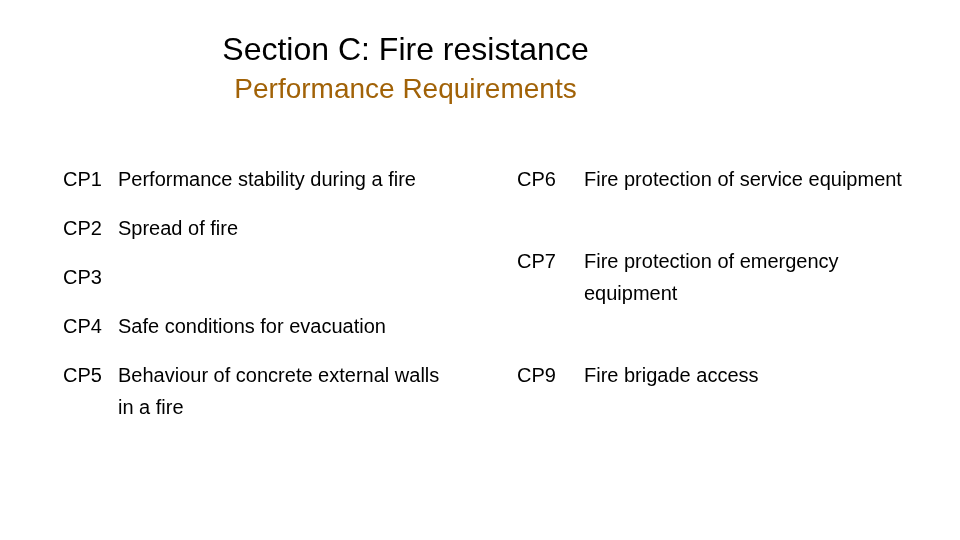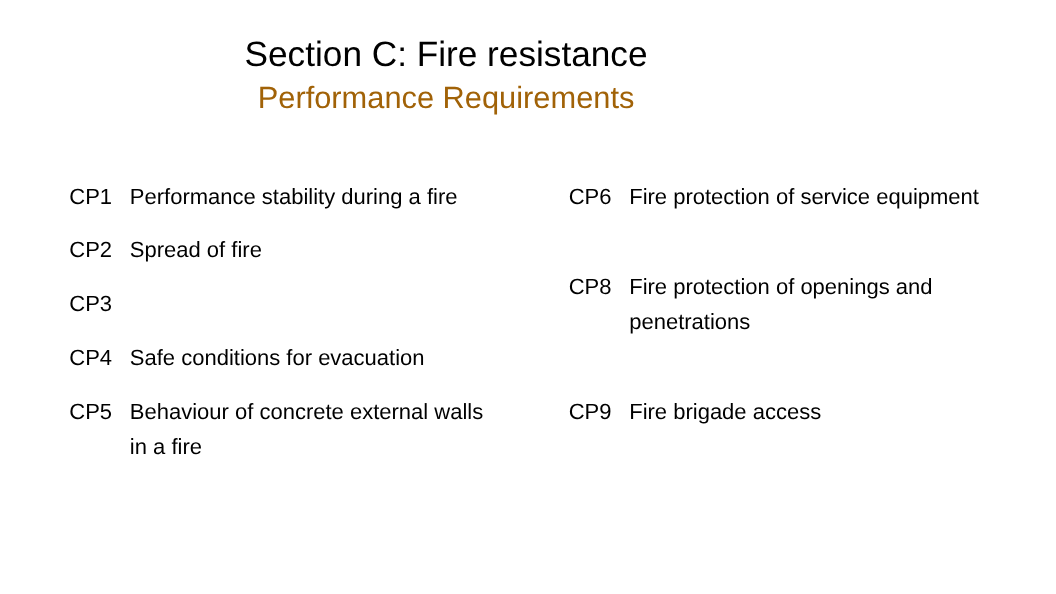--- a/index.html
+++ b/index.html
@@ -57,21 +57,21 @@
   .column-left  { left: 63px;  width: 390px; }
   .column-right { left: 517px; width: 395px; }
 
   .req-item {
     display: flex;
     align-items: flex-start;
     font-size: 20px;
     line-height: 32px;
   }
   .column-left  .req-item { margin-bottom: 17px; }
-  .column-right .req-item { margin-bottom: 50px; }
+  .column-right .req-item { margin-bottom: 50px; gap: 12px; }
   .column-left  .req-item:last-child,
   .column-right .req-item:last-child { margin-bottom: 0; }
 
   .req-code {
     flex: 0 0 auto;
     width: 55px;
     font-size: 20px;
     line-height: 32px;
     white-space: nowrap;
   }
@@ -121,25 +121,25 @@
 
     </div>
 
     <div class="column column-right">
 
       <div class="req-item">
         <span class="req-code">CP6</span>
         <span class="req-text">Fire protection of service equipment</span>
       </div>
 
+      <div class="req-item">
+        <span class="req-code">CP7</span>
+        <span class="req-text">Fire protection of emergency equipment</span>
+      </div>
 
-      <div class="req-item">
-        <span class="req-code">CP8</span>
-        <span class="req-text">Fire protection of openings and penetrations</span>
-      </div>
 
       <div class="req-item">
         <span class="req-code">CP9</span>
         <span class="req-text">Fire brigade access</span>
       </div>
 
     </div>
 
   </div>
 

